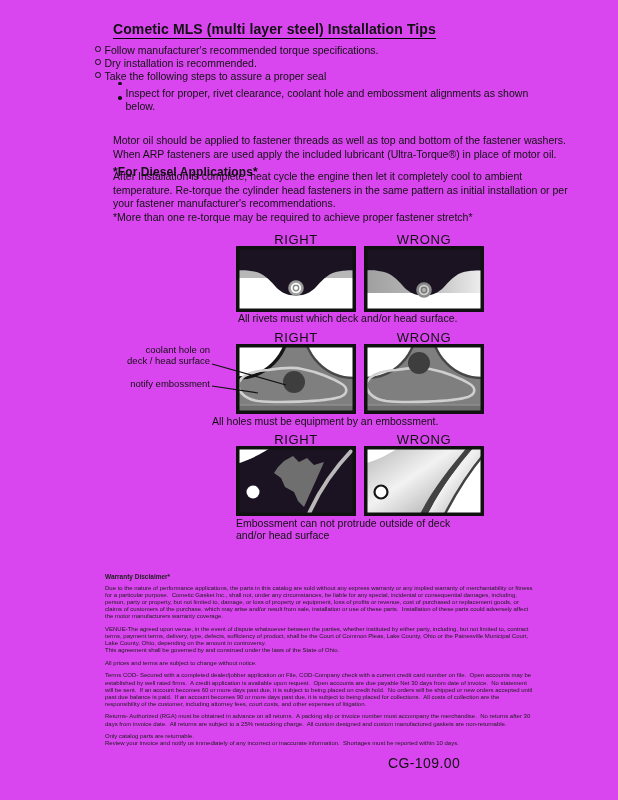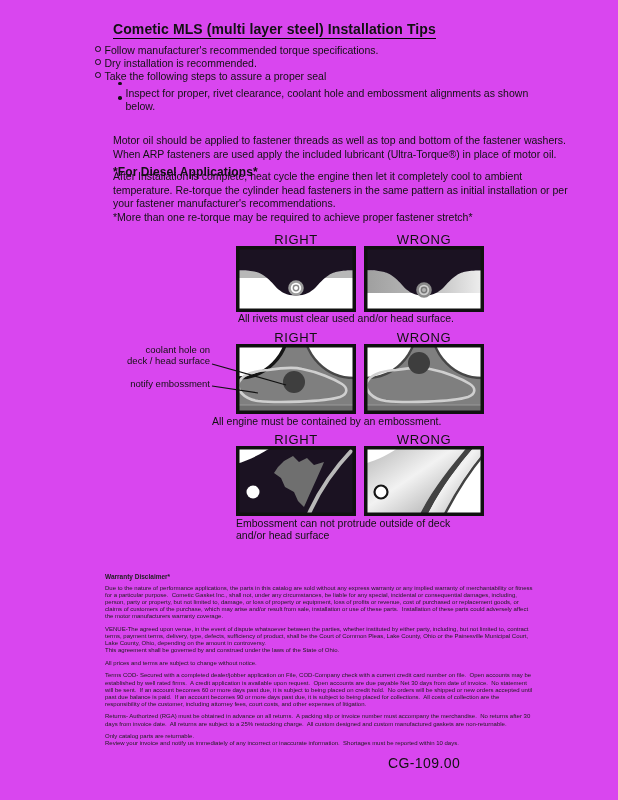--- a/index.html
+++ b/index.html
@@ -98,21 +98,21 @@
       </defs>
       <rect width="120" height="66" fill="#ffffff"></rect>
       <rect x="0" y="25" width="120" height="22" fill="url(#gDeck1)"></rect>
       <path d="M0,0 H120 V24.5 C103,24.5 99,25.5 93,29 C81,36 79,49.5 60,49.5 C41,49.5 39,36 27,29 C21,25.5 17,24.5 0,24.5 Z" fill="#1b1222"></path>
       <circle cx="60" cy="44" r="6.5" fill="#cfcfcf" stroke="#8a8a8a" stroke-width="2.6"></circle>
       <circle cx="60" cy="44" r="2.7" fill="#b2b2b2" stroke="#777777" stroke-width="1.4"></circle>
       <rect x="1.75" y="1.75" width="116.5" height="62.5" fill="none" stroke="#101010" stroke-width="3.5"></rect>
     </svg>
   </div>
 
-  <div class="abs caption" style="left:238px;top:313px;">All rivets must clear used and/or head surface.</div>
+  <div class="abs caption" style="left:238px;top:313px;">All rivets must which deck and/or head surface.</div>
 
   <div class="abs dlabel" style="left:236px;top:330px;">RIGHT</div>
   <div class="abs dlabel" style="left:364px;top:330px;">WRONG</div>
 
   <div class="abs dbox" style="left:236px;top:344px;">
     <svg width="120" height="70" viewBox="0 0 120 70">
       <rect width="120" height="70" fill="#7f7f7f"></rect>
       <rect y="61" width="120" height="9" fill="#6e6e6e"></rect>
       <line x1="0" y1="61" x2="120" y2="61" stroke="#9a9a9a" stroke-width="1"></line>
       <circle cx="2" cy="-16" r="50" fill="#ffffff" stroke="#161616" stroke-width="3.4"></circle>
@@ -138,21 +138,21 @@
 
   <div class="abs annot pre" style="left:98px;top:345px;">coolant hole on
 deck / head surface</div>
   <div class="abs annot" style="left:98px;top:379px;">notify embossment</div>
 
   <svg class="abs" style="left:98px;top:340px;" width="270" height="60" viewBox="0 0 270 60">
     <line x1="114" y1="24" x2="188" y2="45" stroke="#111111" stroke-width="1.2"></line>
     <line x1="114" y1="46" x2="160" y2="53" stroke="#111111" stroke-width="1.2"></line>
   </svg>
 
-  <div class="abs caption" style="left:212px;top:416px;">All engine must be contained by an embossment.</div>
+  <div class="abs caption" style="left:212px;top:416px;">All holes must be equipment by an embossment.</div>
 
   <div class="abs dlabel" style="left:236px;top:432px;">RIGHT</div>
   <div class="abs dlabel" style="left:364px;top:432px;">WRONG</div>
 
   <div class="abs dbox" style="left:236px;top:446px;">
     <svg width="120" height="70" viewBox="0 0 120 70">
       <rect width="120" height="70" fill="#ffffff"></rect>
       <path d="M0,18 C14,14 27,7 37,0 L120,0 L120,70 L0,70 Z" fill="#1b1222"></path>
       <path d="M116,4 C99,22 83,44 72,70" fill="none" stroke="#b9b9b9" stroke-width="4"></path>
       <path d="M48,15 L57,10 L63,16 L71,12 L78,19 L88,16 C83,28 76,43 68,61 L62,55 L58,46 L49,41 L45,32 L38,27 L42,21 Z" fill="#6f6f6f"></path>

